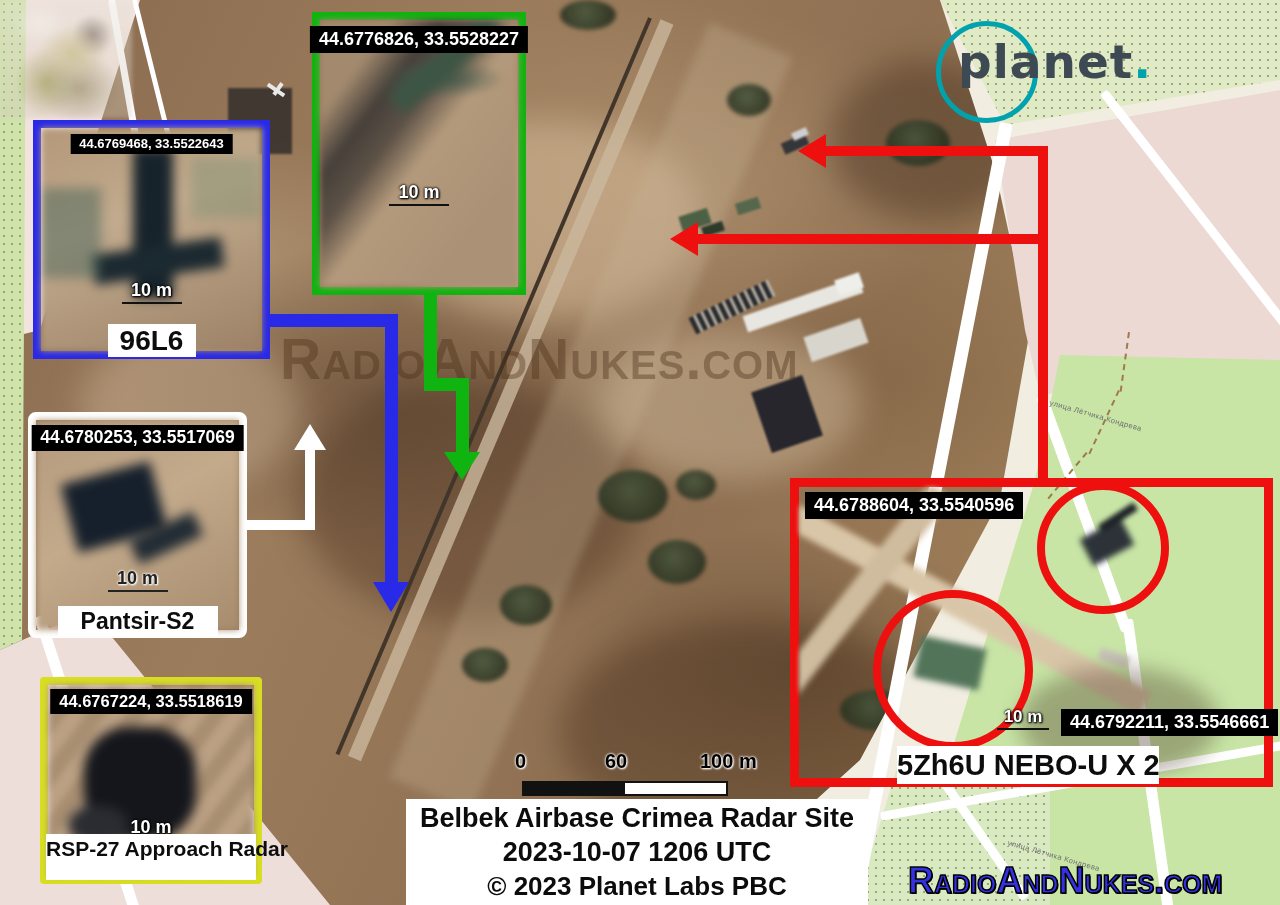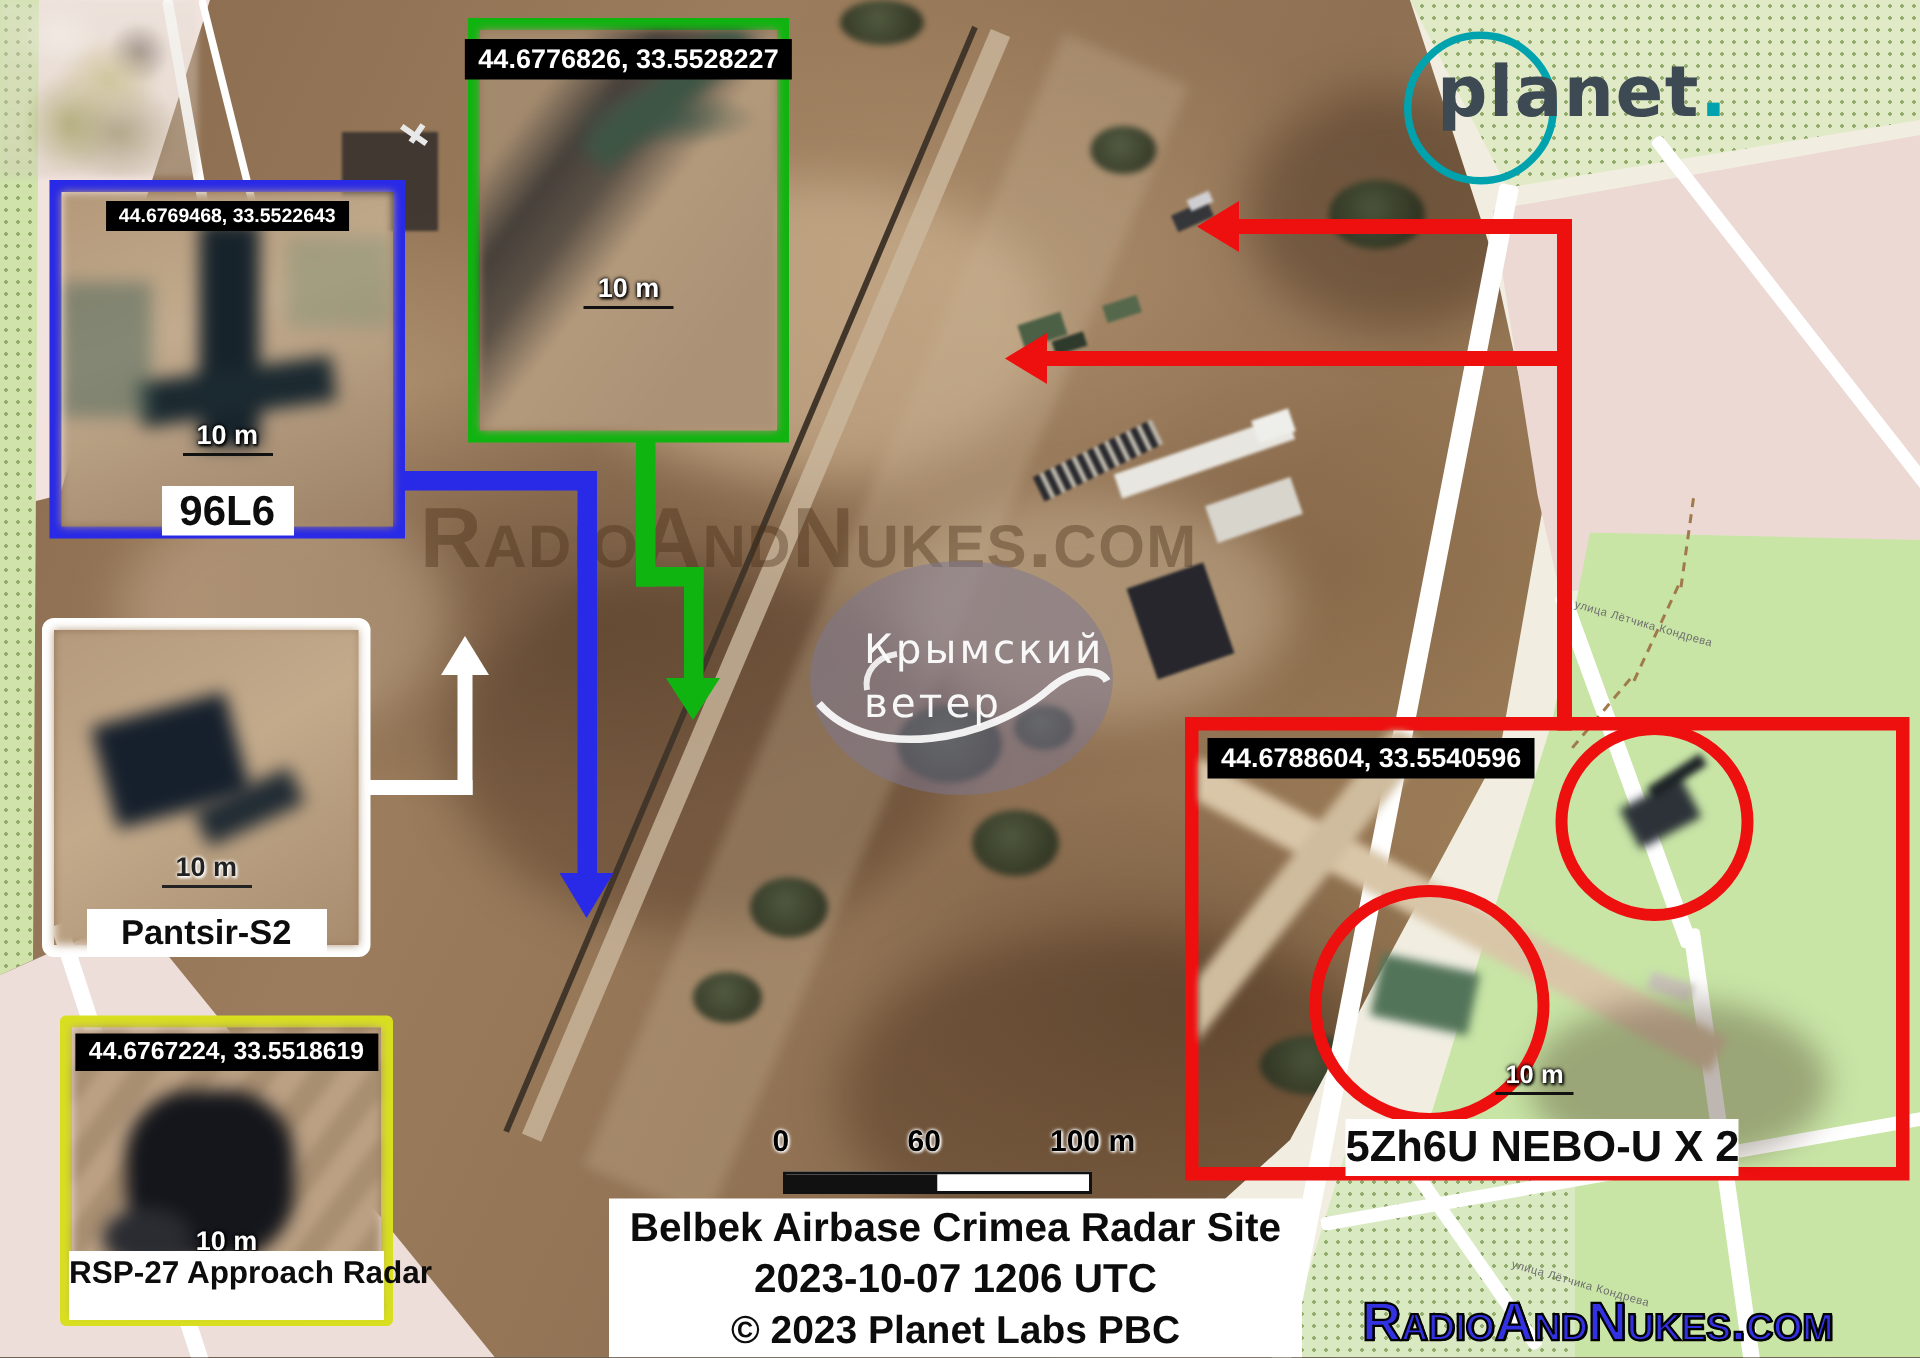--- a/index.html
+++ b/index.html
@@ -149,28 +149,20 @@
       clip-path:polygon(0 0,26px 0,22px 640px,0 650px);"></div>
     <div class="abs" style="inset:0;background:#eeded9;
       clip-path:polygon(0 650px,90px 610px,330px 905px,0 905px);"></div>
     <div class="mroad" style="left:34px;top:618px;width:11px;height:380px;transform:rotate(-18deg);"></div>
   </div>
 
   <div class="faded-photo"></div>
 
   <div class="center-watermark">RadioAndNukes.com</div>
 
-  <div class="wind">
-    <svg width="202" height="156" style="position:absolute;left:0;top:0;">
-      <path d="M6 95 C 40 135, 120 120, 160 85 C 178 70, 194 72, 198 80" stroke="rgba(255,255,255,.9)" stroke-width="5" fill="none"></path>
-      <path d="M58 62 C 44 64, 36 74, 38 86" stroke="rgba(255,255,255,.85)" stroke-width="4" fill="none"></path>
-    </svg>
-    <div class="l1">Крымский</div>
-    <div class="l2">ветер</div>
-  </div>
 
   <div>
 
     <div class="seg red" style="left:1038px;top:146px;width:10px;height:341px;"></div>
     <div class="seg red" style="left:826px;top:146px;width:222px;height:10px;"></div>
     <div class="tri" style="left:798px;top:134px;border-top:17px solid transparent;border-bottom:17px solid transparent;border-right:28px solid #ee0f0f;"></div>
     <div class="seg red" style="left:698px;top:234px;width:350px;height:10px;"></div>
     <div class="tri" style="left:670px;top:222px;border-top:17px solid transparent;border-bottom:17px solid transparent;border-right:28px solid #ee0f0f;"></div>
 
     <div class="seg greenc" style="left:424px;top:293px;width:13px;height:98px;"></div>
@@ -213,20 +205,21 @@
       <div class="bar"></div>
     </div>
     <div class="inset-label" style="left:50%;transform:translateX(-50%);bottom:-6px;width:88px;height:33px;line-height:33px;font-size:28px;">96L6</div>
   </div>
 
   <div class="inset" style="left:28px;top:412px;width:219px;height:226px;border:8px solid #ffffff;border-radius:8px;">
     <div class="art" style="filter:blur(3px);background:linear-gradient(150deg,#b59a7d 0%,#c3aa8b 45%,#a78c6e 100%);">
       <div class="blob" style="left:32px;top:52px;width:92px;height:70px;background:#16202c;transform:rotate(-15deg);"></div>
       <div class="blob" style="left:95px;top:105px;width:70px;height:26px;background:#222c34;transform:rotate(-25deg);"></div>
     </div>
+    <div class="chip center" style="top:5px;font-size:17.5px;">44.6780253, 33.5517069</div>
     <div class="scale10 dark" style="left:50%;transform:translateX(-50%);top:148px;width:60px;">
       <span>10 m</span>
       <div class="bar"></div>
     </div>
     <div class="inset-label" style="left:50%;transform:translateX(-50%);bottom:-6px;width:160px;height:30px;line-height:30px;font-size:23px;">Pantsir-S2</div>
   </div>
 
   <div class="inset" style="left:40px;top:677px;width:222px;height:207px;border:8px solid #d8df20;border-radius:4px;">
     <div class="art" style="filter:blur(3px);background:repeating-linear-gradient(127deg,#bba083 0 16px,#a98f72 16px 32px);">
       <div class="blob" style="left:36px;top:42px;width:112px;height:112px;background:#14161c;border-radius:40%;"></div>
@@ -247,20 +240,21 @@
       <div class="blob" style="left:118px;top:155px;width:66px;height:42px;background:#527458;transform:rotate(12deg);filter:blur(2px);"></div>
       <div class="blob" style="left:285px;top:40px;width:46px;height:30px;background:#2c3238;transform:rotate(-28deg);filter:blur(2px);"></div>
       <div class="blob" style="left:298px;top:26px;width:42px;height:9px;background:#1d2226;transform:rotate(-33deg);filter:blur(1px);"></div>
       <div class="blob" style="left:128px;top:12px;width:22px;height:10px;background:#ddd8cc;filter:blur(1px);"></div>
       <div class="blob" style="left:300px;top:165px;width:30px;height:12px;background:#c9c4ba;transform:rotate(18deg);filter:blur(1px);"></div>
       <div class="blob" style="left:220px;top:180px;width:200px;height:110px;background:rgba(70,48,32,.35);border-radius:50%;filter:blur(10px);"></div>
     </div>
     <div class="rcircle" style="left:238px;top:-5px;width:116px;height:116px;"></div>
     <div class="rcircle" style="left:74px;top:103px;width:144px;height:144px;"></div>
     <div class="chip" style="left:6px;top:5px;font-size:18px;text-align:center;">44.6788604, 33.5540596</div>
+    <div class="chip" style="left:262px;top:222px;font-size:18px;">44.6792211, 33.5546661</div>
     <div class="scale10" style="left:198px;top:220px;width:52px;font-size:17px;">
       <span>10 m</span>
       <div class="bar"></div>
     </div>
     <div class="inset-label" style="left:98px;bottom:-6px;width:262px;height:38px;line-height:38px;font-size:29px;">5Zh6U NEBO-U X 2</div>
   </div>
 
   <div>
     <div class="planet-ring"></div>
     <div class="planet-text"><span>planet</span><span class="dot">.</span></div>

